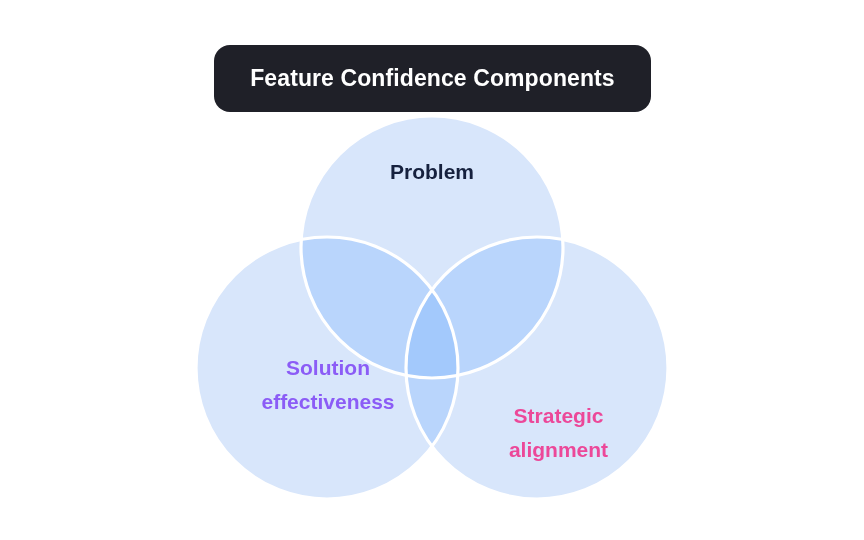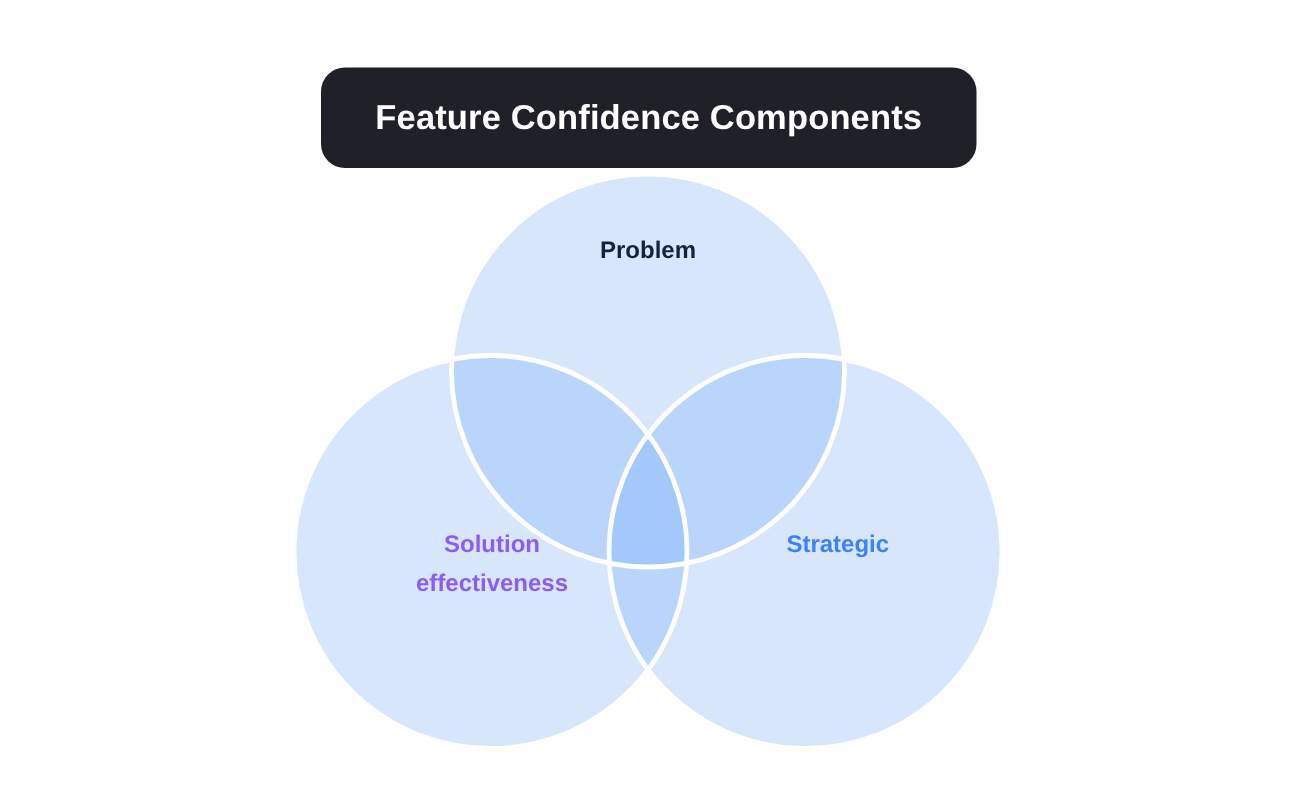--- a/index.html
+++ b/index.html
@@ -57,21 +57,21 @@
     z-index: 10;
     display: block;
   }
 
   
   .venn-label {
     position: absolute;
     z-index: 20;
     text-align: center;
     color: #16213E;
-    font-size: 16px;
+    font-size: 21px;
     font-weight: bold;
     line-height: 1.6;
     pointer-events: none;
   }
   .venn-label .label-line {
     display: block;
     white-space: nowrap;
   }
 
   #label-problem-validation {
@@ -146,17 +146,18 @@
 
   <div id="label-problem-validation" class="venn-label" style="color: rgb(22, 33, 62);">
     <span class="label-line">Problem</span>
   </div>
 
   <div id="label-solution-effectiveness" class="venn-label" style="color: #8b5cf6;">
     <span class="label-line">Solution</span>
     <span class="label-line">effectiveness</span>
   </div>
 
-  <div id="label-strategic-alignment" class="venn-label" style="color: #3b82f6;">
+  <div id="label-strategic-alignment" class="venn-label" style="color: #ec4899; margin-top: 48px;">
     <span class="label-line">Strategic</span>
+    <span class="label-line">alignment</span>
   </div>
 
 </div>
 
 </body></html>

